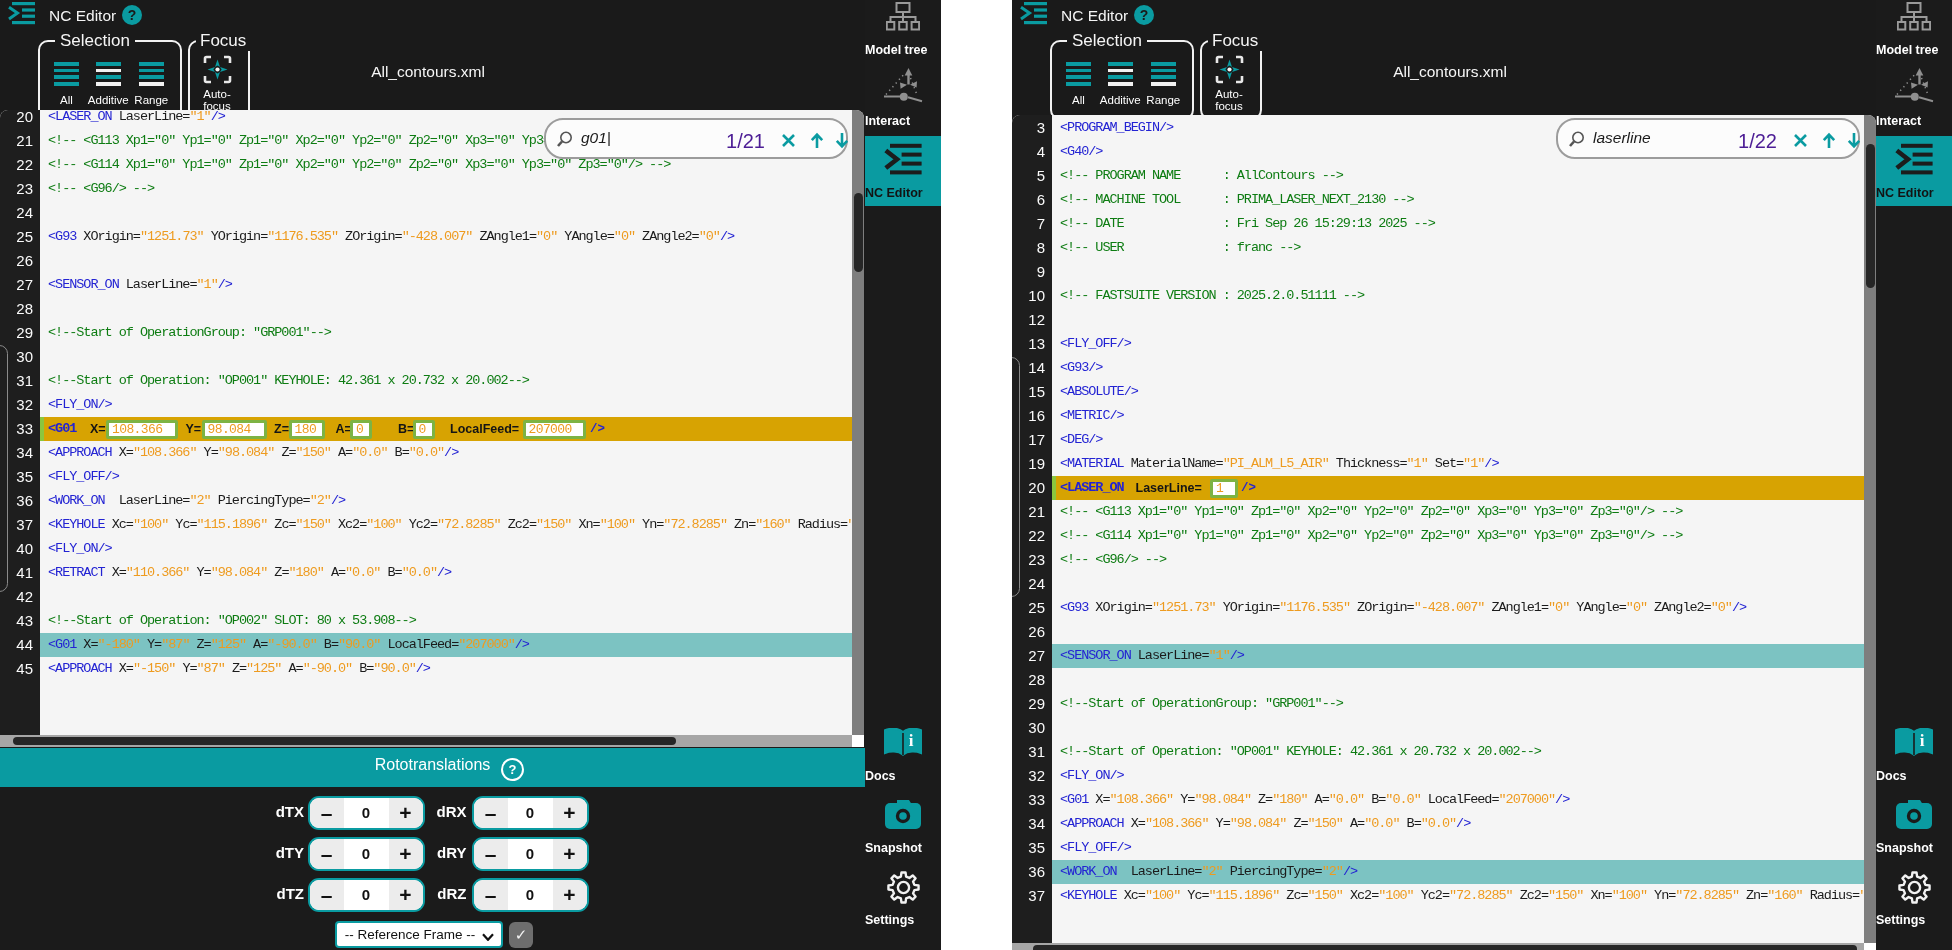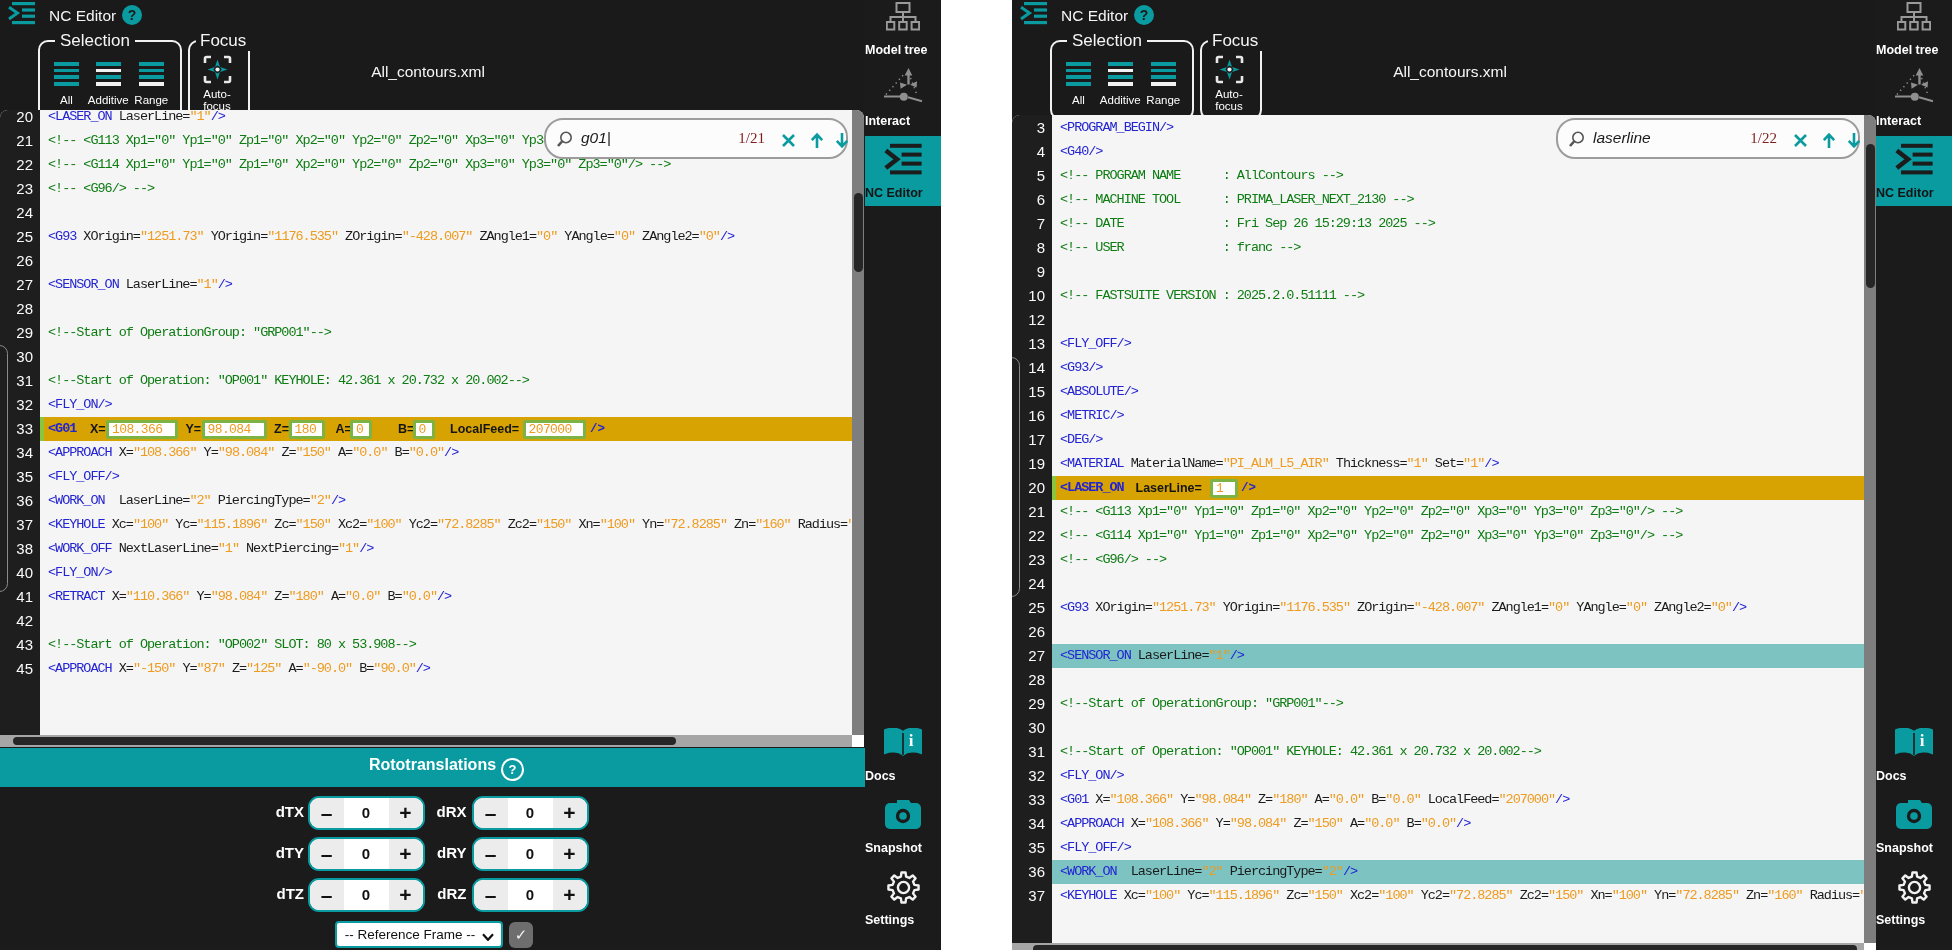--- a/index.html
+++ b/index.html
@@ -23,21 +23,21 @@
   font-size:13px; letter-spacing:-0.6px; line-height:14px; color:#ee9b1f; padding-left:3px; }
 .flab { position:absolute; top:0; font-family:"Liberation Sans",sans-serif; font-weight:bold;
   font-size:12.5px; letter-spacing:0; line-height:24px; color:#151515; }
 .vstrip { position:absolute; left:852px; width:12px; background:#7e7e7e; }
 .vthumb { position:absolute; left:854px; width:9px; background:#262626; border-radius:4.5px; }
 .htrack { position:absolute; left:0; width:852px; background:#a6a6a6; }
 .hthumb { position:absolute; height:8px; background:#262626; border-radius:4px; }
 .search { position:absolute; left:544px; top:117.5px; width:304px; height:41.5px; box-sizing:border-box;
   background:#fcfcfc; border:2px solid #9c9c9c; border-radius:19px; }
 .search .q { position:absolute; left:35px; top:9px; font-size:15.5px; font-style:italic; color:#1a1a1a; }
-.search .cnt { position:absolute; left:175px; top:10px; width:44px; text-align:right; font-size:15px; color:#7f1d1d;font-family:Liberation Serif, serif; }
+.search .cnt { position:absolute; left:175px; top:10px; width:44px; text-align:right; font-size:20px; color:#4c1d95; }
 .sidebar { position:absolute; right:0; top:0; width:76px; height:950px; background:#1b1b1b; }
 .slab { position:absolute; left:0; width:100%; text-align:left; font-size:12.5px;
   font-weight:bold; color:#fff; }
 .handle { position:absolute; left:-9px; width:15px; border:1.5px solid #8a8a8a; border-radius:9px; }
 .plab { position:absolute; font-size:15px; font-weight:bold; color:#fff; text-align:right; }
 .spin { position:absolute; width:117px; height:34px; box-sizing:border-box; border:2px solid #0a9ba1;
   border-radius:11px; background:#fff; overflow:hidden; display:flex; }
 .sseg { flex:none; width:34px; background:#ececec; color:#111; font-size:21px; font-weight:bold;
   text-align:center; line-height:29px; }
 .sval { flex:1; background:#fff; color:#111; font-size:15px; font-weight:bold; text-align:center;
@@ -165,38 +165,38 @@
         </div>
 <div class="row">
           <span class="ln">36</span>
           <span class="cd"><span class="b">&lt;WORK_ON</span>  LaserLine=<span class="o">"2"</span> PiercingType=<span class="o">"2"</span><span class="b">/&gt;</span></span>
         </div>
 <div class="row">
           <span class="ln">37</span>
           <span class="cd"><span class="b">&lt;KEYHOLE</span> Xc=<span class="o">"100"</span> Yc=<span class="o">"115.1896"</span> Zc=<span class="o">"150"</span> Xc2=<span class="o">"100"</span> Yc2=<span class="o">"72.8285"</span> Zc2=<span class="o">"150"</span> Xn=<span class="o">"100"</span> Yn=<span class="o">"72.8285"</span> Zn=<span class="o">"160"</span> Radius=<span class="o">"10.366"</span> Sense=</span>
         </div>
 <div class="row">
-          <span class="ln">38</span>
-          <span class="cd"><span class="b">&lt;WORK_OFF</span> NextLaserLine=<span class="o">"1"</span> NextPiercing=<span class="o">"1"</span><span class="b">/&gt;</span></span>
-        </div>
-<div class="row">
           <span class="ln">40</span>
           <span class="cd"><span class="b">&lt;FLY_ON</span><span class="b">/&gt;</span></span>
         </div>
 <div class="row">
           <span class="ln">41</span>
           <span class="cd"><span class="b">&lt;RETRACT</span> X=<span class="o">"110.366"</span> Y=<span class="o">"98.084"</span> Z=<span class="o">"180"</span> A=<span class="o">"0.0"</span> B=<span class="o">"0.0"</span><span class="b">/&gt;</span></span>
         </div>
 <div class="row">
           <span class="ln">42</span>
           <span class="cd"></span>
         </div>
 <div class="row">
           <span class="ln">43</span>
           <span class="cd"><span class="g">&lt;!--Start of Operation: "OP002" SLOT: 80 x 53.908--&gt;</span></span>
+        </div>
+<div class="row ht">
+          <span class="ln">44</span>
+          <span class="cd"><span class="b">&lt;G01</span> X=<span class="o">"-180"</span> Y=<span class="o">"87"</span> Z=<span class="o">"125"</span> A=<span class="o">"-90.0"</span> B=<span class="o">"90.0"</span> LocalFeed=<span class="o">"207000"</span><span class="b">/&gt;</span></span>
         </div>
 <div class="row">
           <span class="ln">45</span>
           <span class="cd"><span class="b">&lt;APPROACH</span> X=<span class="o">"-150"</span> Y=<span class="o">"87"</span> Z=<span class="o">"125"</span> A=<span class="o">"-90.0"</span> B=<span class="o">"90.0"</span><span class="b">/&gt;</span></span>
         </div>
       </div>
       <div class="vstrip" style="top:0;height:637px"></div>
       <div class="vthumb" style="top:83px;height:79px"></div>
       <div class="htrack" style="top:625px;height:12px"></div>
       <div class="hthumb" style="left:13px;top:627px;width:663px"></div>
@@ -214,21 +214,21 @@
       </svg>
       <svg width="16" height="17" viewBox="0 0 16 17" style="position:absolute;left:263px;top:12px">
 <path d="M8 16 L8 3.2 M2.8 8.2 L8 2.6 L13.2 8.2" fill="none" stroke="#0a9ba1" stroke-width="2.6"></path>
       </svg>
       <svg width="16" height="17" viewBox="0 0 16 17" style="position:absolute;left:288px;top:12px">
 <path d="M8 1 L8 13.8 M2.8 8.8 L8 14.4 L13.2 8.8" fill="none" stroke="#0a9ba1" stroke-width="2.6"></path>
       </svg>
     </div>
     <div style="position:absolute;left:0;top:748px;width:865px;height:202px;background:#1b1b1b"></div>
     <div style="position:absolute;left:0;top:748px;width:865px;height:39px;background:#0a9ba1"></div>
-    <div style="position:absolute;left:0;top:756px;width:865px;text-align:center;font-size:16px;font-weight:bold;color:#fff">Rototranslations</div>
+    <div style="position:absolute;left:0;top:756px;width:865px;text-align:center;font-size:16px;font-weight:normal;color:#fff">Rototranslations</div>
     <div style="position:absolute;left:501px;top:757.5px;width:19px;height:19px;border:2px solid #fff;border-radius:50%;color:#fff;font-weight:bold;font-size:13px;text-align:center;line-height:19px">?</div>
     <div class="plab" style="left:234px;width:70px;top:802.5px">dTX</div>
     <div class="spin" style="left:307.5px;top:795.5px">
       <div class="sseg">–</div>
       <div class="sval">0</div>
       <div class="sseg plus">+</div>
     </div>
     <div class="plab" style="left:396.5px;width:70px;top:802.5px">dRX</div>
     <div class="spin" style="left:471.5px;top:795.5px">
       <div class="sseg">–</div>

